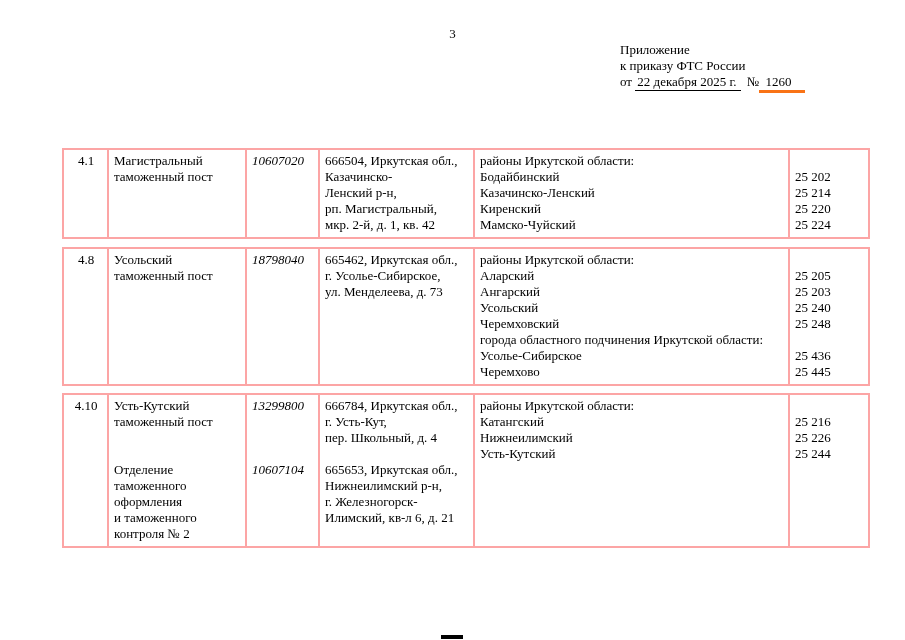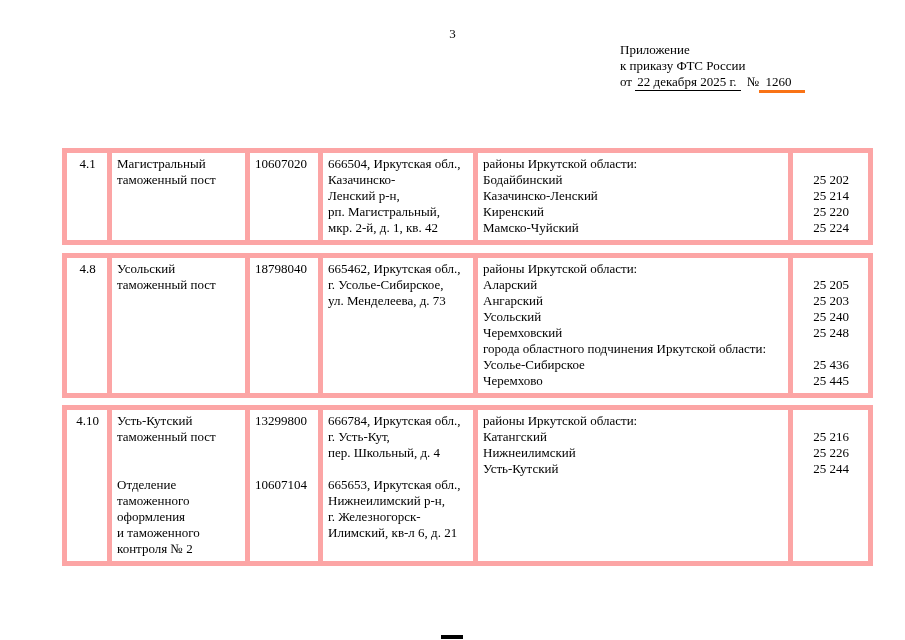--- a/index.html
+++ b/index.html
@@ -46,30 +46,30 @@
     width: 806px;
   }
   table.block {
     border-collapse: collapse;
     table-layout: fixed;
     width: 806px;
   }
   table.block.t2 { margin-top: 8px; }
   table.block.t3 { margin-top: 7px; }
   table.block td {
-    border: 5px solid #fca5a5;
+    border: 2px solid #fca5a5;
     vertical-align: top;
     padding: 3px 4px 4px 5px;
     line-height: 16px;
     white-space: pre-line;
     overflow: hidden;
   }
   td.c-num  { text-align: center; padding-left: 2px; padding-right: 2px; }
-  td.c-code { padding-left: 7px; }
-  td.c-codes{ padding-left: 6px; text-align: center; }
+  td.c-code { padding-left: 7px; font-style: italic; }
+  td.c-codes{ padding-left: 6px; }
   col.w-num  { width: 45px; }
   col.w-name { width: 138px; }
   col.w-code { width: 73px; }
   col.w-addr { width: 155px; }
   col.w-reg  { width: 315px; }
   col.w-codes{ width: 80px; }
   .bottom-mark {
     position: absolute;
     left: 441px;
     top: 635px;

